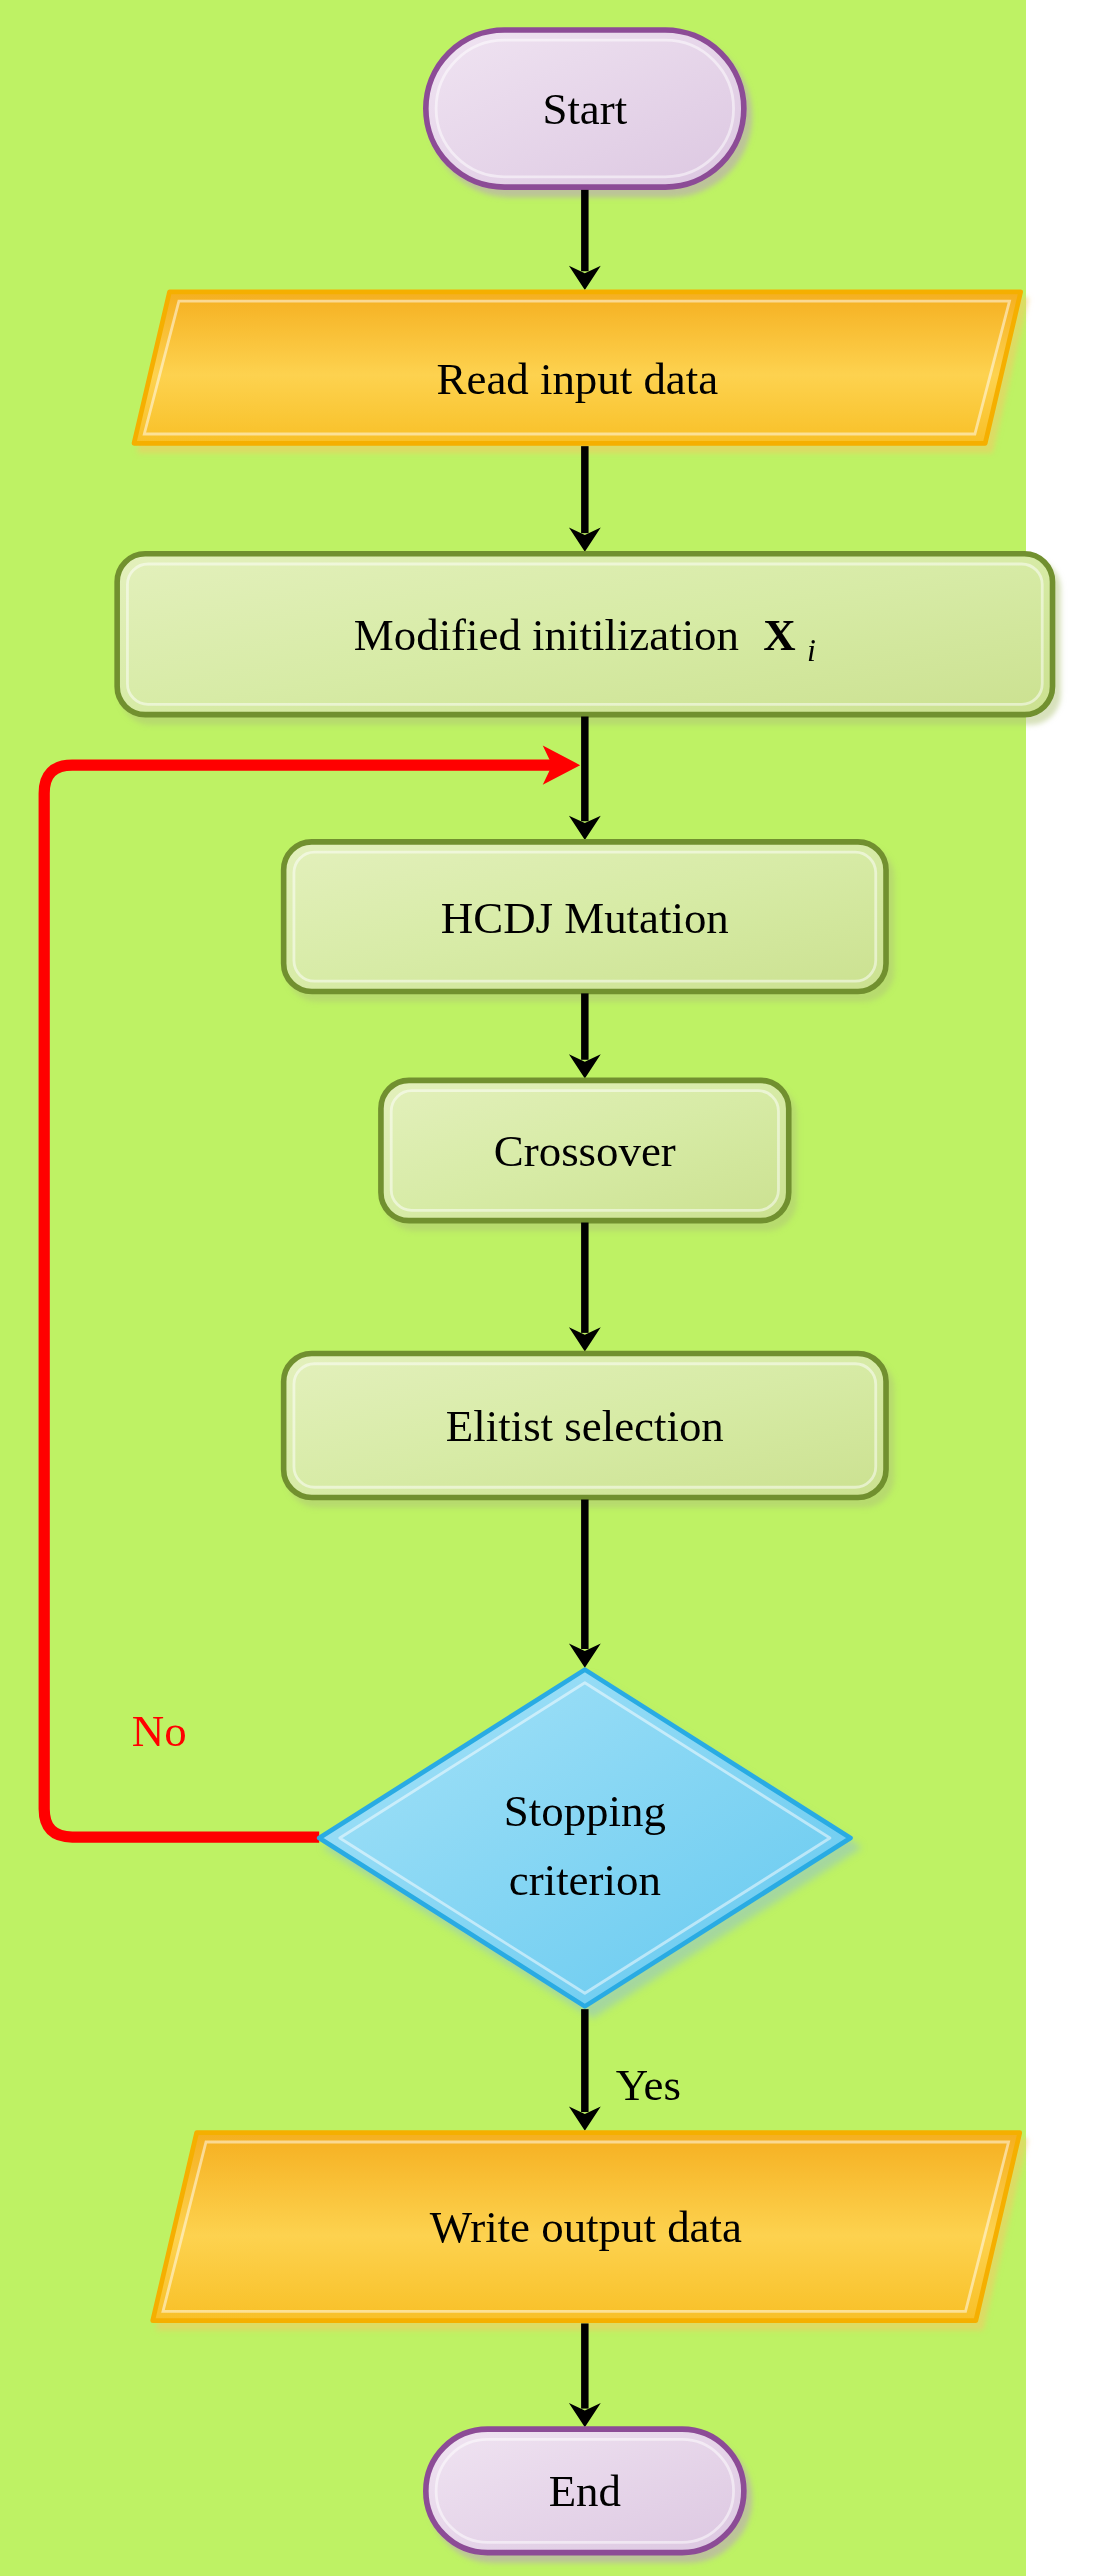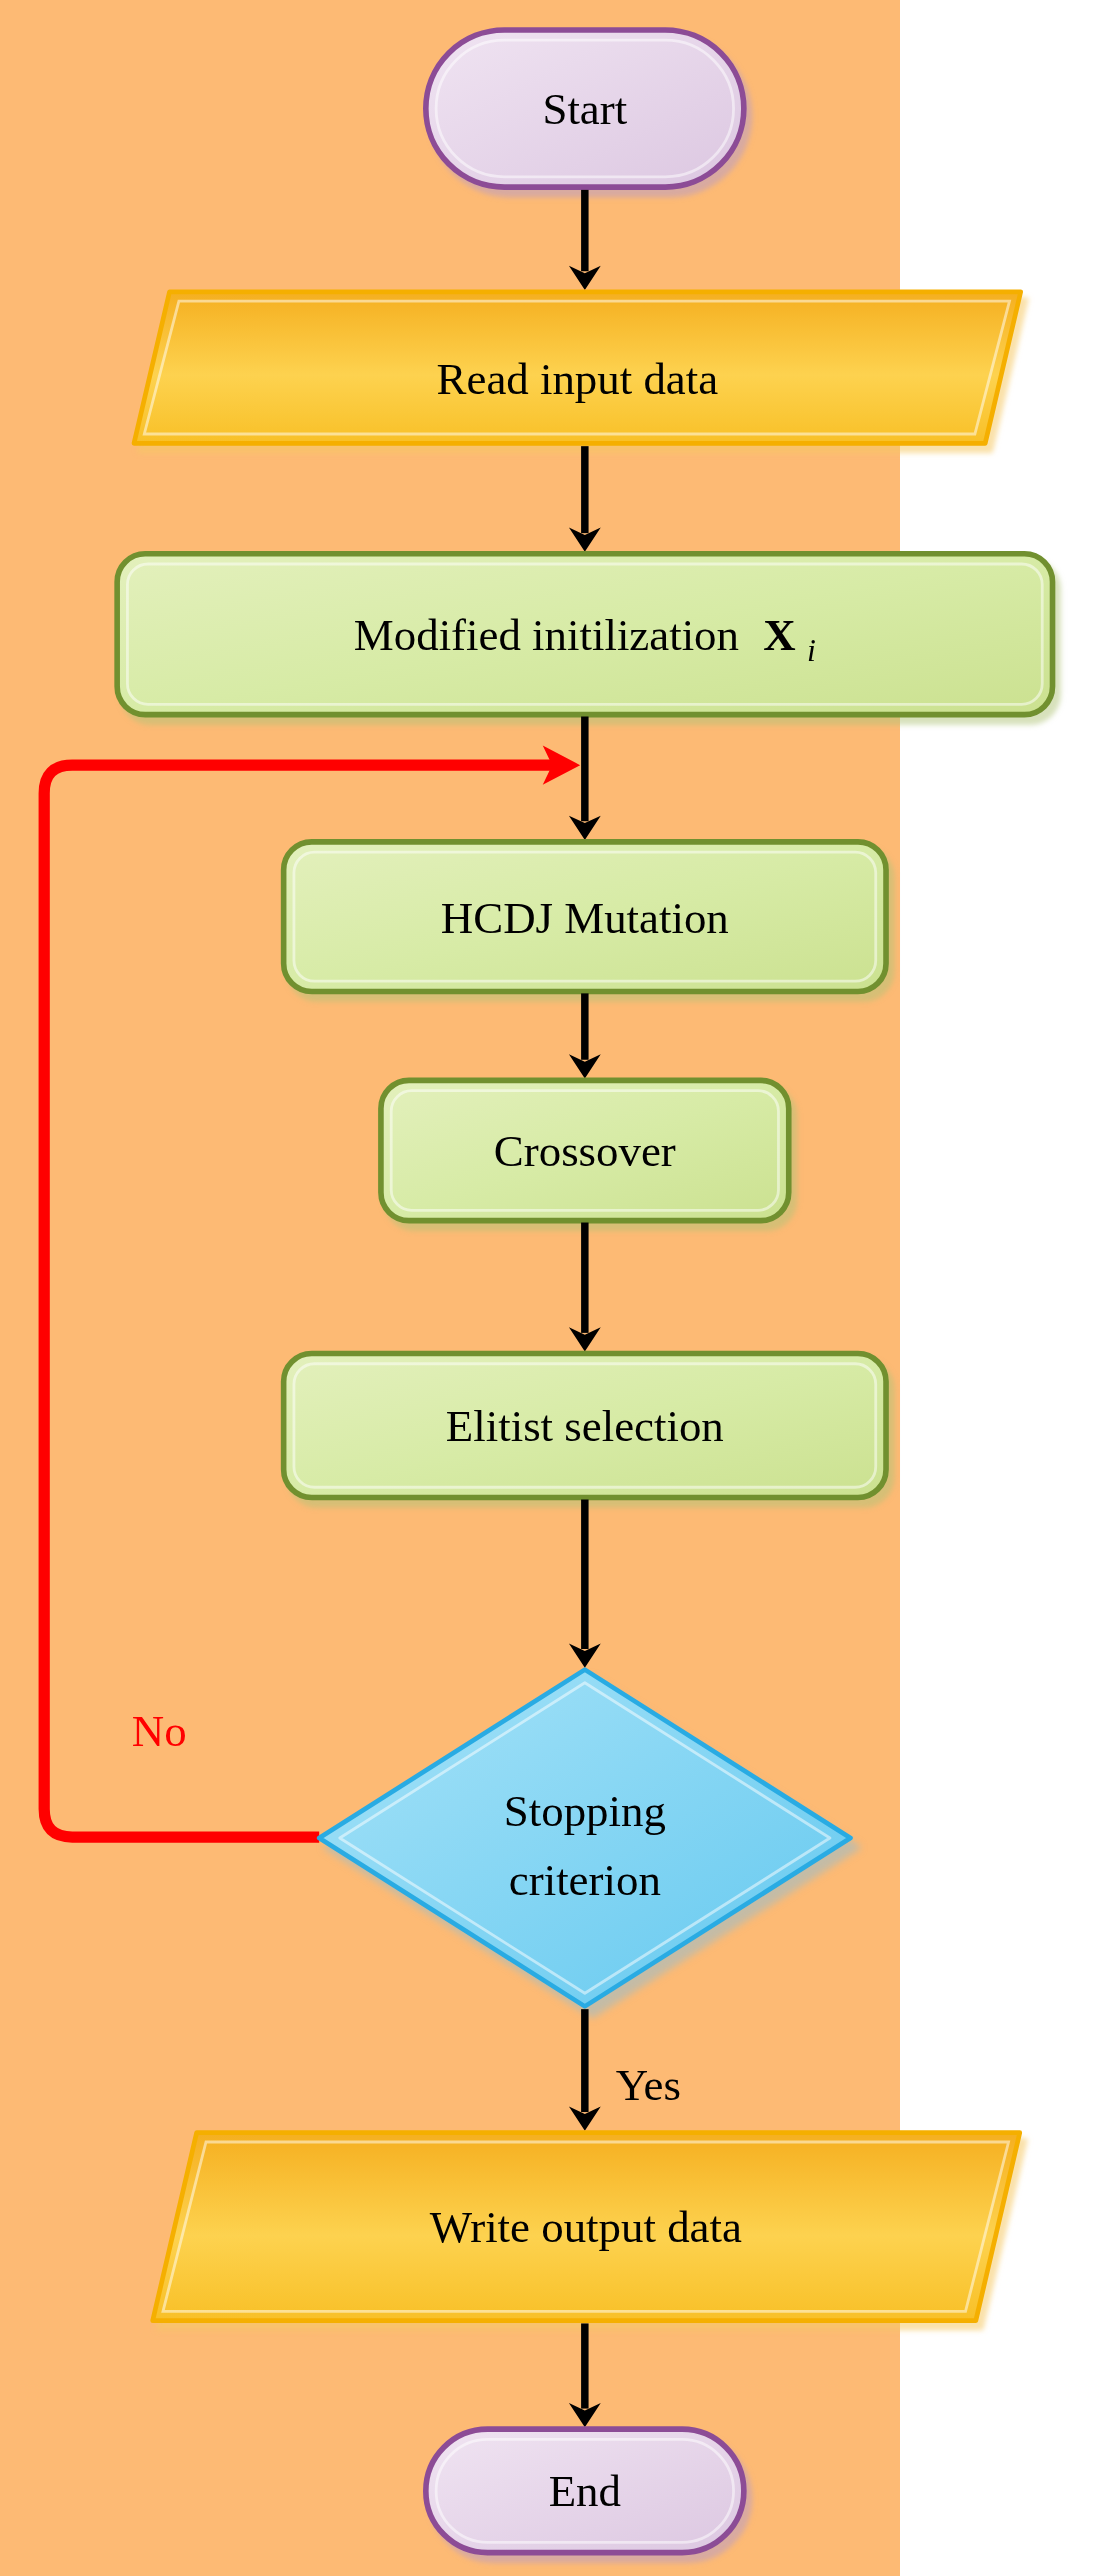--- a/index.html
+++ b/index.html
@@ -1,19 +1,19 @@
 <!DOCTYPE html>
 <html style="font-size:15px"><head>
 <meta charset="utf-8">
 <style>
   html,body{margin:0;padding:0;background:#ffffff;}
   .canvas{
     position:relative;
-    width:900px;height:2576px;
-    background:#fdba74;
+    width:1026px;height:2576px;
+    background:#bef264;
     font-family:"Liberation Serif", serif;
   }
   svg{display:block;}
   .lbl{
     font-family:"Liberation Serif", serif;
     font-size:48px;
     fill:#000000;
   }
   .edge-label{
     font-family:"Liberation Serif", serif;

